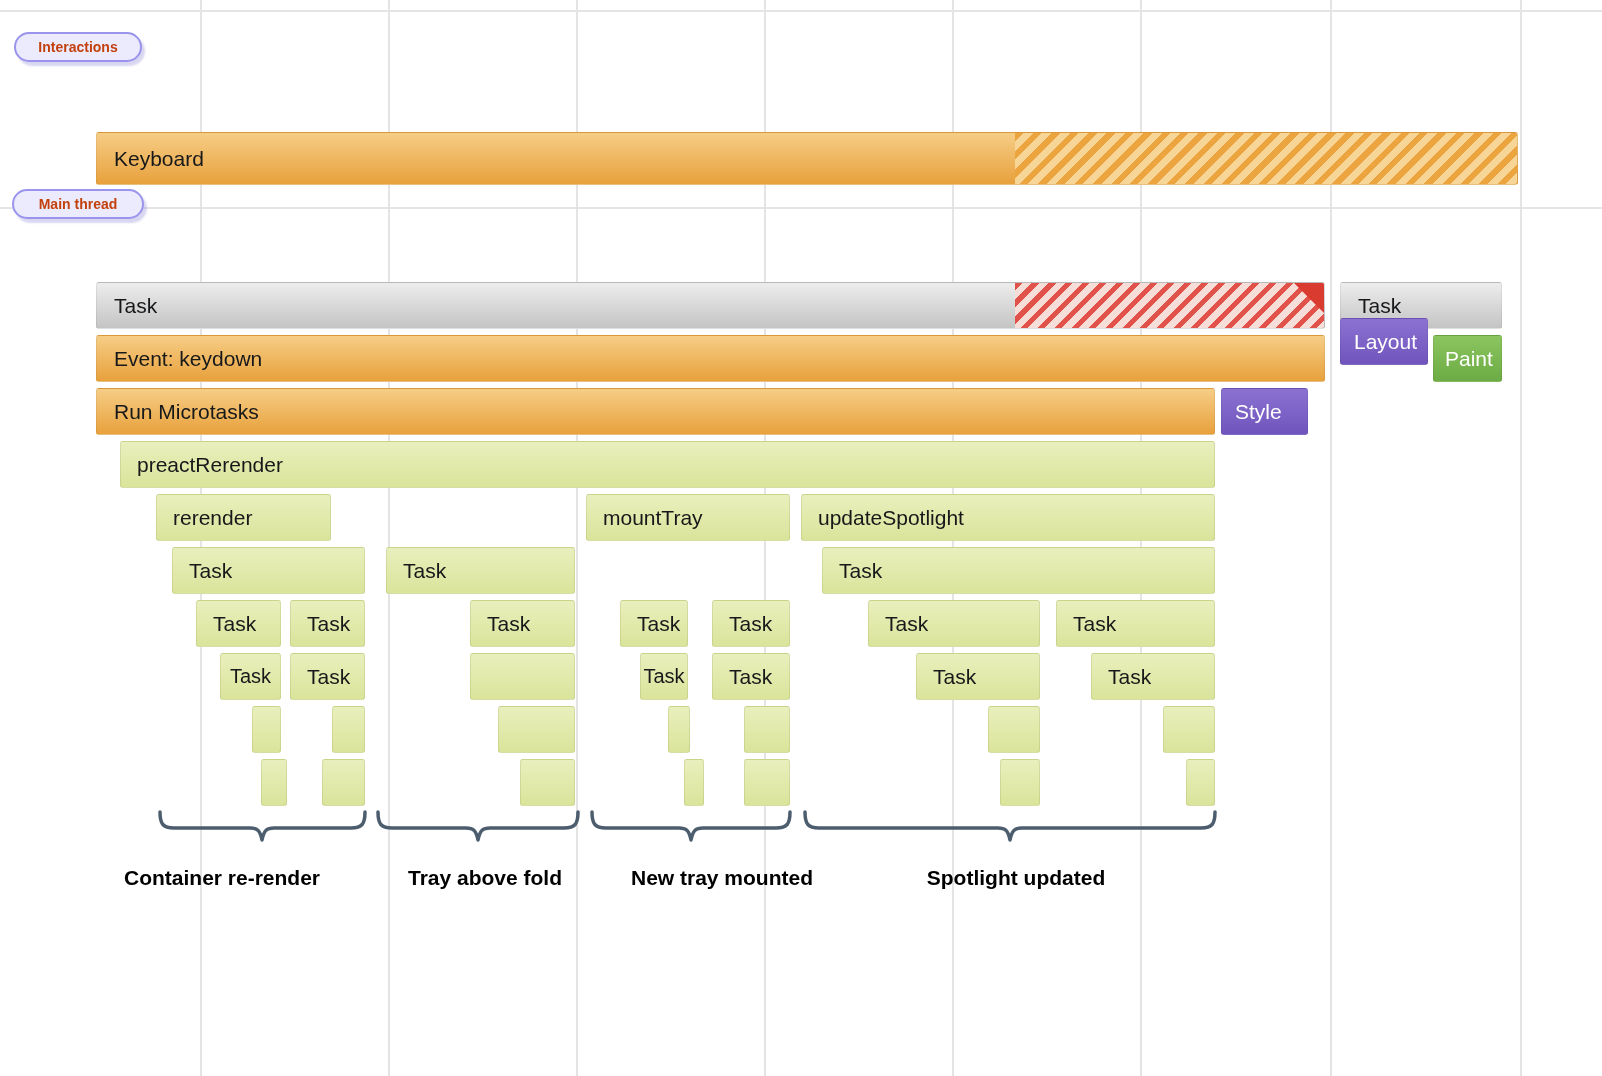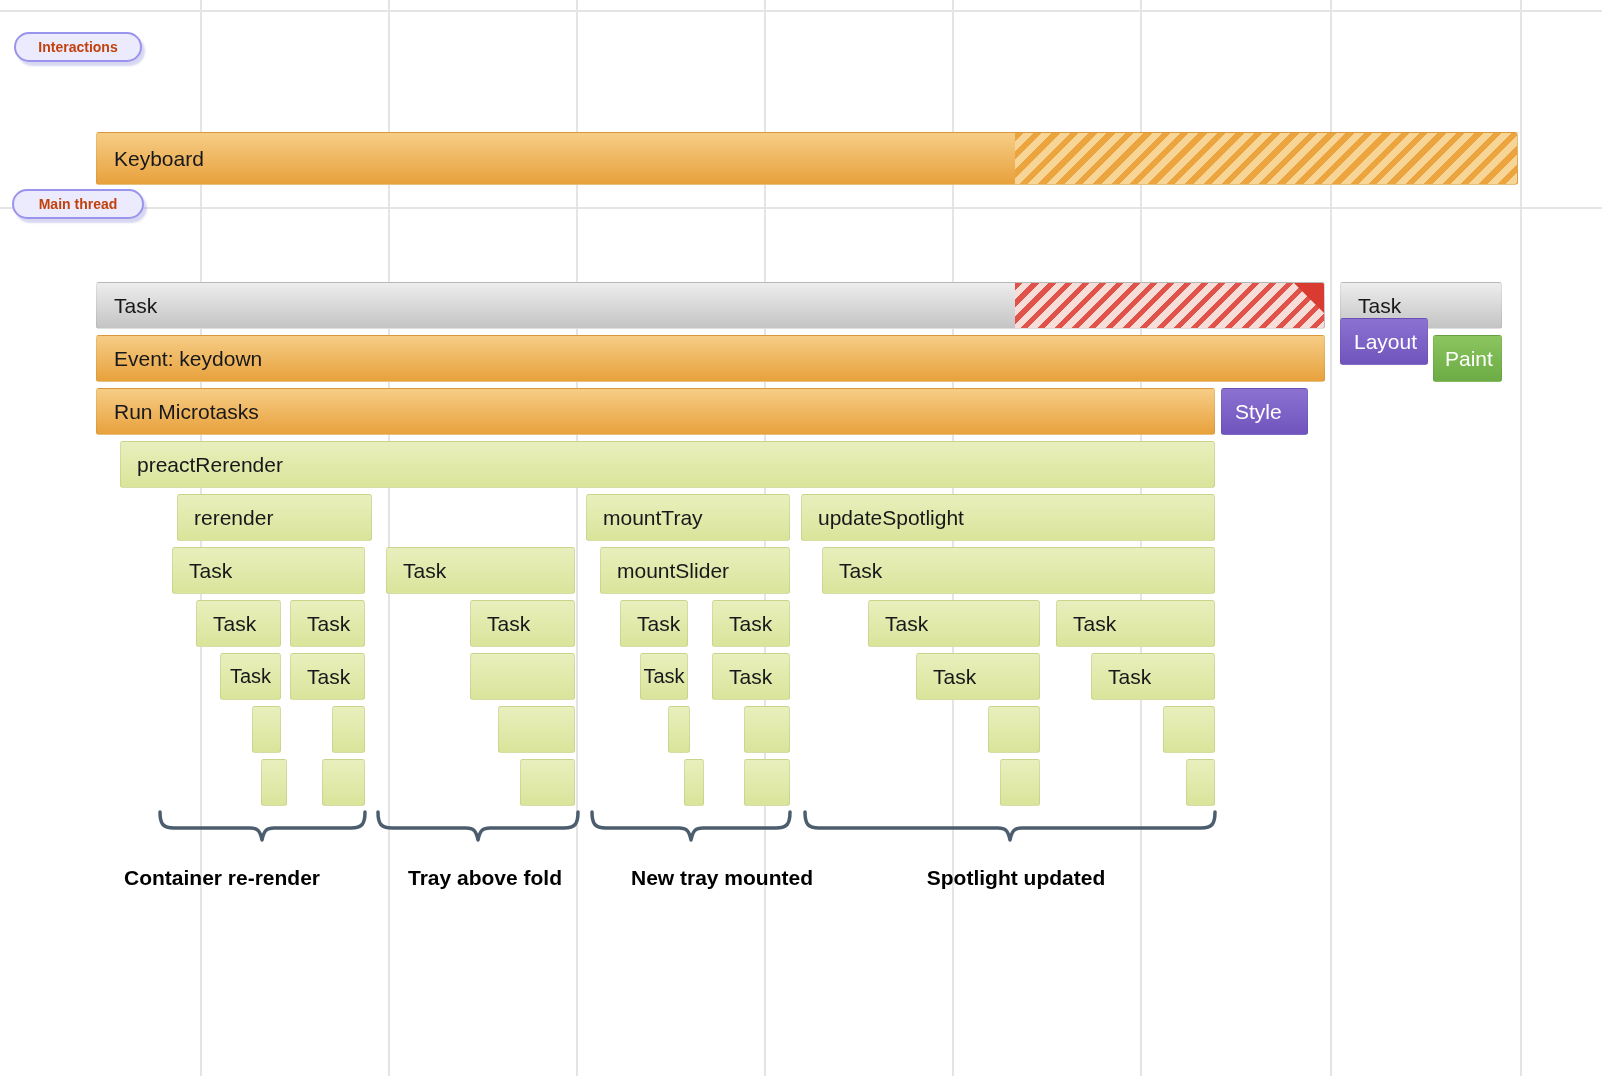--- a/index.html
+++ b/index.html
@@ -93,38 +93,35 @@
     <span class="lbl">Run Microtasks</span>
   </div>
   <div class="bar purple" style="left:1221px;top:364px;width:87px">
     <span class="lbl">Style</span>
   </div>
 
   <div class="bar green" style="left:120px;top:417px;width:1095px">
     <span class="lbl">preactRerender</span>
   </div>
 
-  <div class="bar green" style="left:177px;top:470px;width:195px">
+  <div class="bar green" style="left:156px;top:470px;width:175px">
     <span class="lbl">rerender</span>
     </div>
   <div class="bar green" style="left:586px;top:470px;width:204px">
     <span class="lbl">mountTray</span>
     </div>
   <div class="bar green" style="left:801px;top:470px;width:414px">
     <span class="lbl">updateSpotlight</span>
     </div>
 
   <div class="bar green" style="left:172px;top:523px;width:193px">
     <span class="lbl">Task</span>
     </div>
   <div class="bar green" style="left:386px;top:523px;width:189px">
     <span class="lbl">Task</span>
-    </div>
-  <div class="bar green" style="left:600px;top:523px;width:190px">
-    <span class="lbl">mountSlider</span>
     </div>
   <div class="bar green" style="left:822px;top:523px;width:393px">
     <span class="lbl">Task</span>
     </div>
 
   <div class="bar green" style="left:196px;top:576px;width:85px">
     <span class="lbl">Task</span>
     </div>
   <div class="bar green" style="left:290px;top:576px;width:75px">
     <span class="lbl">Task</span>

